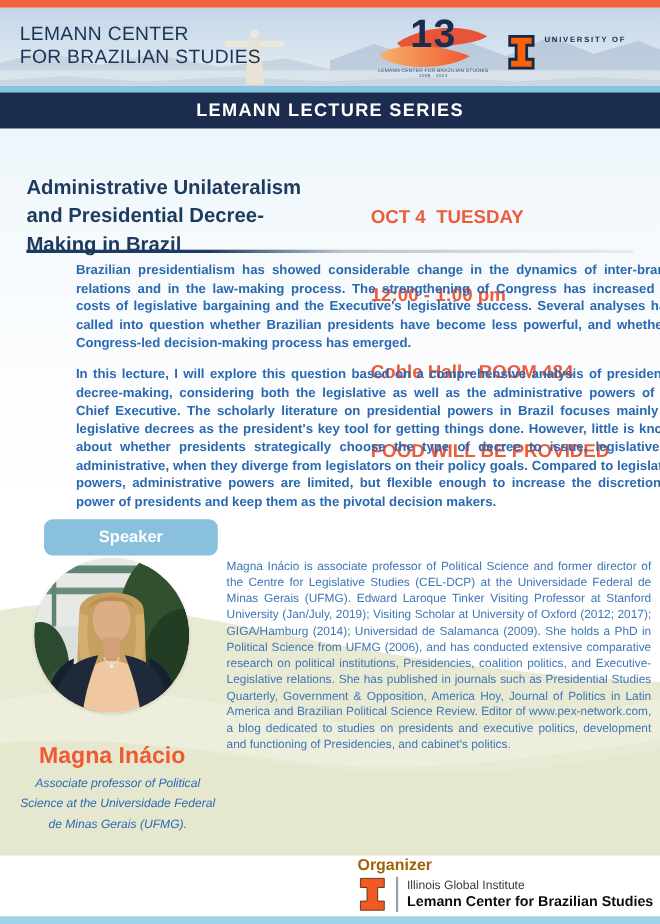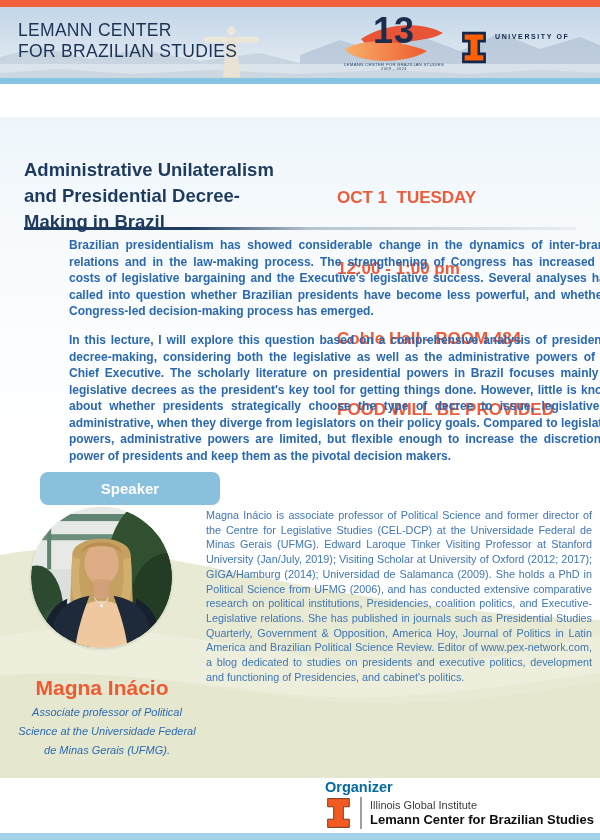--- a/index.html
+++ b/index.html
@@ -44,38 +44,38 @@
   .title-underline { position:absolute; left:24px; top:110px; width:552px; height:3px;
                      background:linear-gradient(90deg,#1d3a5f 0%,#1d3a5f 30%,#b9c4cf 52%,#e9edf0 100%); }
   .when { position:absolute; left:337px; top:22px; color:#ee5b3b; font-weight:bold;
           font-size:17px; line-height:23.5px; white-space:pre-wrap; }
 
   .para { position:absolute; left:25px; width:550px; color:#2a69b2; font-weight:bold;
           font-size:12px; line-height:16.5px; text-align:justify;margin-left:44px; }
   .para1 { top:120px; }
   .para2 { top:215px; }
 
-  .speaker-badge { position:absolute; left:40px; top:355px; width:180px; height:33px;
+  .speaker-badge { position:absolute; left:40px; top:355px; width:158px; height:33px;
                    background:#88c0dd; border-radius:8px; display:flex; align-items:center;
                    justify-content:center; color:#ffffff; font-weight:bold; font-size:15px; }
 
   .photo { position:absolute; left:31px; top:390px; width:141px; height:141px; border-radius:50%;
            overflow:hidden; box-shadow:0 1px 3px rgba(0,0,0,0.15); }
 
   .bio { position:absolute; left:206px; top:391px; width:386px; color:#3e76b6;
          font-size:10.8px; line-height:14.7px; text-align:justify; }
 
   .sp-name { position:absolute; left:6px; top:559px; width:192px; text-align:center;
              color:#ef5a30; font-weight:bold; font-size:21px; }
   .sp-aff { position:absolute; left:2px; top:586px; width:210px; text-align:center;
             color:#2c6bb3; font-style:italic; font-size:11px; line-height:19px; }
 
   
   .footer { position:absolute; left:0; top:778px; width:600px; height:55px; background:#ffffff; }
-  .org-label { position:absolute; left:325px; top:1px; color:#0369a1; font-weight:bold; font-size:14.5px; }
+  .org-label { position:absolute; left:325px; top:1px; color:#a16207; font-weight:bold; font-size:14.5px; }
   .org-row { position:absolute; left:325px; top:19px; display:flex; align-items:center; gap:8px; }
   .f-divider { width:2px; height:32px; background:#9aa0a6; }
   .f-inst { font-size:11px; color:#3a3a3a; line-height:14px; }
   .f-center { font-size:13px; font-weight:bold; color:#0d0d0d; line-height:16px; }
   .bottombar { position:absolute; left:0; top:833px; width:600px; height:7px; background:#a3d2e8; }
 </style>
 </head>
 <body>
 
 <div class="page">
@@ -133,38 +133,39 @@
       </svg>
       <div class="txt">
         <div class="u1">UNIVERSITY OF</div>
         <div class="u2">ILLINOIS</div>
         <div class="u3">URBANA-CHAMPAIGN</div>
       </div>
     </div>
   </div>
 
   <div class="strip"></div>
+  <div class="series-bar">LEMANN LECTURE SERIES</div>
 
   <div class="content">
 
     <svg class="waves" width="600" height="661" viewBox="0 0 600 661">
       <path d="M0,438 C100,418 220,455 340,475 C440,492 530,500 600,503 L600,661 L0,661 Z" fill="#e9ead4"></path>
       <path d="M0,520 C150,488 300,560 450,545 C510,539 560,528 600,518 L600,556 C480,572 380,590 260,574 C160,561 80,553 0,558 Z" fill="#f1f2e1" opacity="0.55"></path>
       <path d="M0,560 C120,545 240,582 360,586 C450,589 540,576 600,564 L600,661 L0,661 Z" fill="#e4e5cb" opacity="0.6"></path>
     </svg>
 
     <div class="lecture-title">
       <div>Administrative Unilateralism</div>
       <div>and Presidential Decree-</div>
       <div>Making in Brazil</div>
     </div>
     <div class="title-underline"></div>
 
     <div class="when">
-      <div>OCT 1  TUESDAY</div>
+      <div>OCT 4  TUESDAY</div>
       <div>12:00 - 1:00 pm</div>
       <div>Coble Hall - ROOM 484</div>
       <div>FOOD WILL BE PROVIDED</div>
     </div>
 
     <div class="para para1">Brazilian presidentialism has showed considerable change in the dynamics of inter-branch relations and in the law-making process. The strengthening of Congress has increased the costs of legislative bargaining and the Executive's legislative success. Several analyses have called into question whether Brazilian presidents have become less powerful, and whether a Congress-led decision-making process has emerged.</div>
     <div class="para para2">In this lecture, I will explore this question based on a comprehensive analysis of presidential decree-making, considering both the legislative as well as the administrative powers of the Chief Executive. The scholarly literature on presidential powers in Brazil focuses mainly on legislative decrees as the president's key tool for getting things done. However, little is known about whether presidents strategically choose the type of decree to issue, legislative or administrative, when they diverge from legislators on their policy goals. Compared to legislative powers, administrative powers are limited, but flexible enough to increase the discretionary power of presidents and keep them as the pivotal decision makers.</div>
 
     <div class="speaker-badge">Speaker</div>
 

